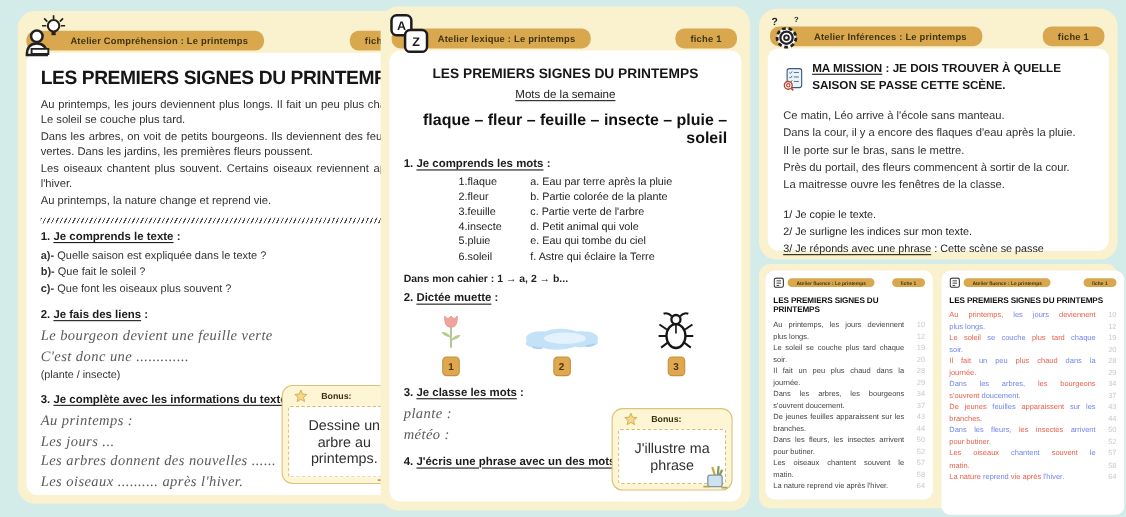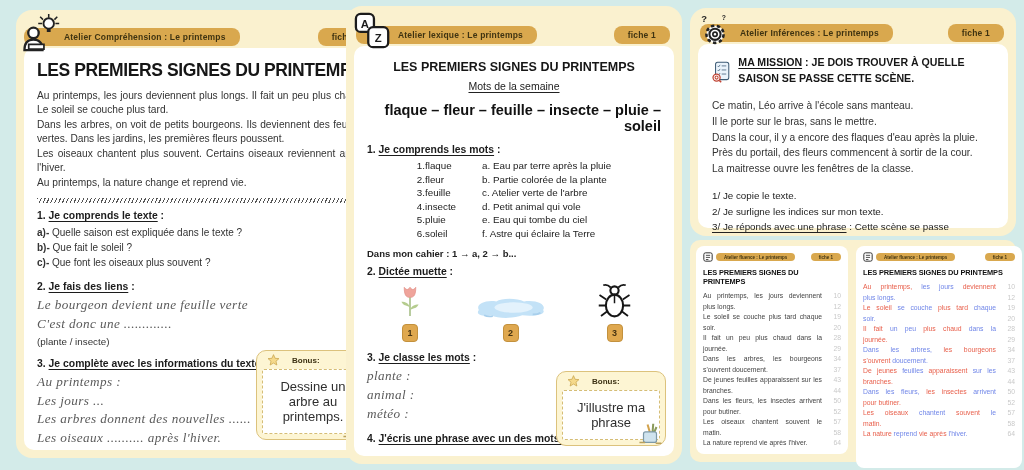--- a/index.html
+++ b/index.html
@@ -136,21 +136,21 @@
           <div class="">1.flaque</div>
           <div class="">2.fleur</div>
           <div class="">3.feuille</div>
           <div class="">4.insecte</div>
           <div class="">5.pluie</div>
           <div class="">6.soleil</div>
         </div>
       <div class="match-col" id="lex-defs">
           <div class="">a. Eau par terre après la pluie</div>
           <div class="">b. Partie colorée de la plante</div>
-          <div class="">c. Atelier verte de l'arbre</div>
+          <div class="">c. Partie verte de l'arbre</div>
           <div class="">d. Petit animal qui vole</div>
           <div class="">e. Eau qui tombe du ciel</div>
           <div class="">f. Astre qui éclaire la Terre</div>
         </div>
     </div>
     <div class="cahier">Dans mon cahier : 1 → a, 2 → b...</div>
     <div class="sec"><span class="sec-num">2.</span> <span class="sec-head">Dictée muette</span><span> :</span></div>
     <div class="dictee-row">
       <div class="dictee-item">
         <svg viewBox="0 0 36 50" width="26" height="36">
@@ -176,21 +176,20 @@
           <ellipse cx="22" cy="30" rx="11.5" ry="14.5" fill="#fff" stroke="#161616" stroke-width="2.8"></ellipse>
           <line x1="22" y1="16" x2="22" y2="27" stroke="#161616" stroke-width="2"></line>
           <path d="M11 22 L2 16 M10.5 30 L1 30 M12 38 L4 44 M33 22 L42 16 M33.5 30 L43 30 M32 38 L40 44" stroke="#161616" stroke-width="2.4" fill="none"></path>
         </svg>
         <div class="chip">3</div>
       </div>
     </div>
     <div class="sec" style="margin-top:10px;"><span class="sec-num">3.</span> <span class="sec-head">Je classe les mots</span><span> :</span></div>
     <div id="lex-cats">
         <div class="cursive-line">plante :</div>
-        <div class="cursive-line">animal :</div>
         <div class="cursive-line">météo :</div>
       </div>
     <div class="sec" style="margin-top:10px;"><span class="sec-num">4.</span> <span class="sec-head">J'écris une phrase avec un des mots de la semaine.</span></div>
     <div class="bonus" style="right:8px;bottom:10px;width:108px;">
       <div class="bonus-head">
         <svg viewBox="0 0 20 20" width="13" height="13">
             <path d="M10 1 l2.4 5.6 6 .5 -4.6 4 1.4 5.9 -5.2 -3.1 -5.2 3.1 1.4 -5.9 -4.6 -4 6 -.5 Z" fill="#f5d98b" stroke="#caa64e" stroke-width="1.2"></path>
           </svg>
         <span>Bonus:</span>
       </div>
@@ -224,22 +223,22 @@
         <path d="M11 9 l2 2 3 -4 M11 17 l2 2 3 -4 M11 25 l2 2 3 -4" stroke="#3c5a74" stroke-width="1.5" fill="none"></path>
         <path d="M19 9 h9 M19 17 h9 M19 25 h9" stroke="#3c5a74" stroke-width="1.5"></path>
         <circle cx="9" cy="32" r="7" fill="#fff" stroke="#c04434" stroke-width="2.5"></circle>
         <circle cx="9" cy="32" r="3" fill="none" stroke="#c04434" stroke-width="2"></circle>
         <line x1="14.5" y1="37.5" x2="18" y2="41" stroke="#c04434" stroke-width="3"></line>
       </svg>
       <div class="mission-text"><span class="u">MA MISSION</span><span> :  JE DOIS TROUVER À QUELLE SAISON SE PASSE CETTE SCÈNE.</span></div>
     </div>
     <div id="inf-story">
         <div class="story-line">Ce matin, Léo arrive à l'école sans manteau.</div>
+        <div class="story-line">Dans la cour, il y a encore des flaques d'eau après la pluie.</div>
         <div class="story-line">Il le porte sur le bras, sans le mettre.</div>
-        <div class="story-line">Dans la cour, il y a encore des flaques d'eau après la pluie.</div>
         <div class="story-line">Près du portail, des fleurs commencent à sortir de la cour.</div>
         <div class="story-line">La maitresse ouvre les fenêtres de la classe.</div>
       </div>
     <div class="tasks">
       <div class="task u">1/ Je copie le texte.</div>
       <div class="task u">2/ Je surligne les indices sur mon texte.</div>
       <div class="task"><span class="u">3/ Je réponds avec une phrase</span><span> : Cette scène se passe au........................... .</span></div>
     </div>
   </div>
 </section>

